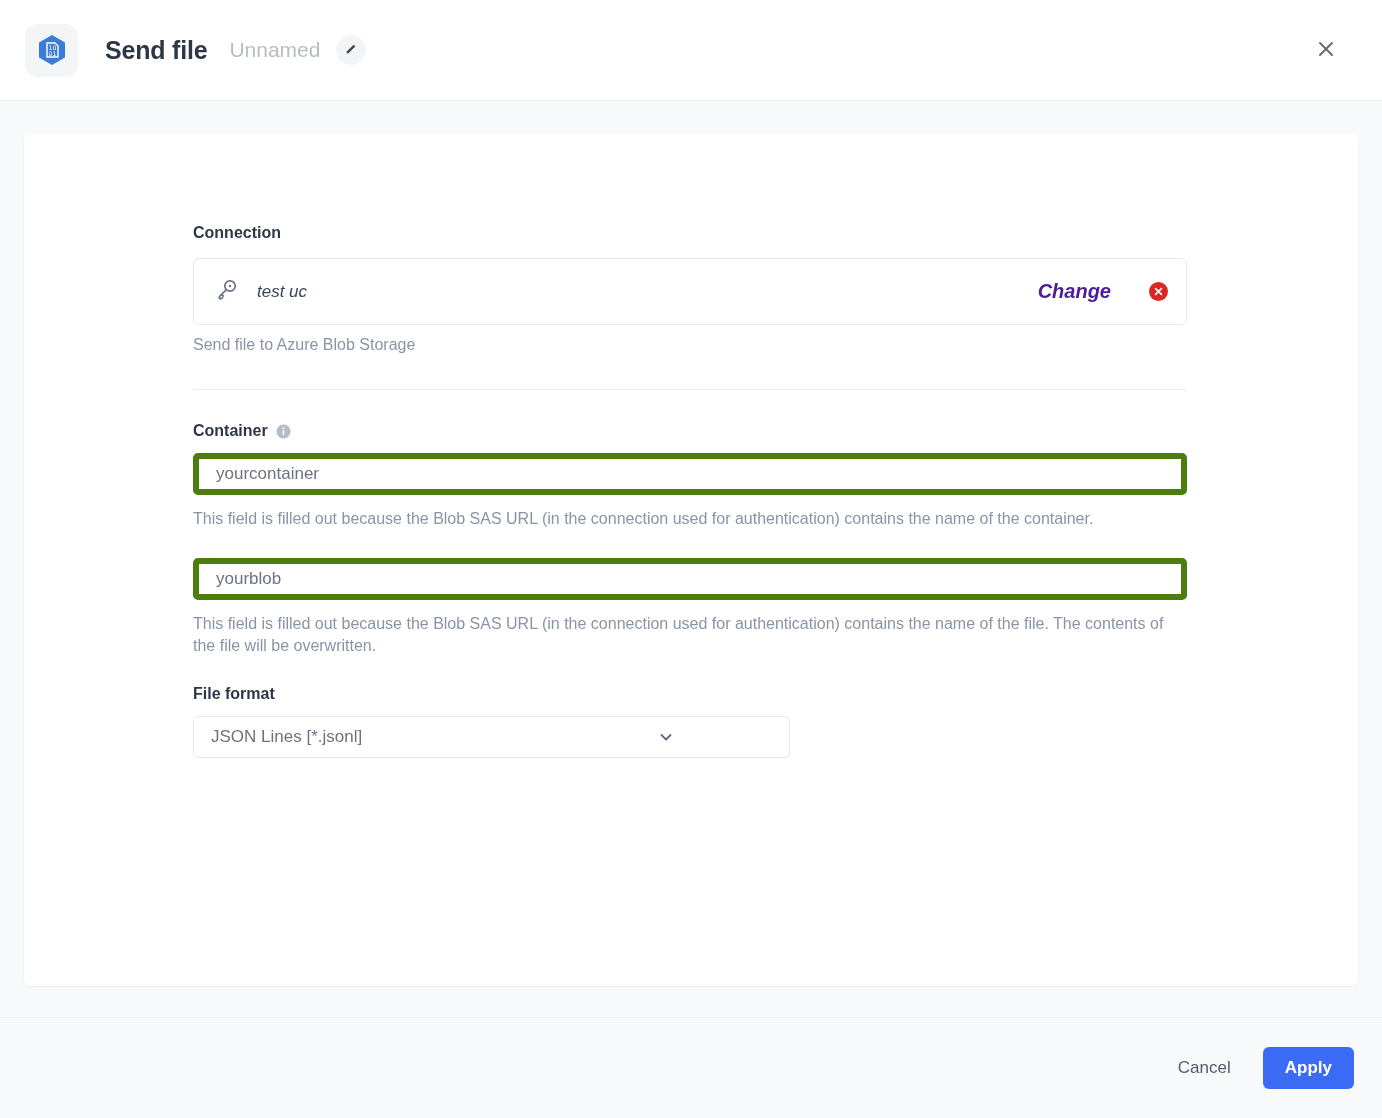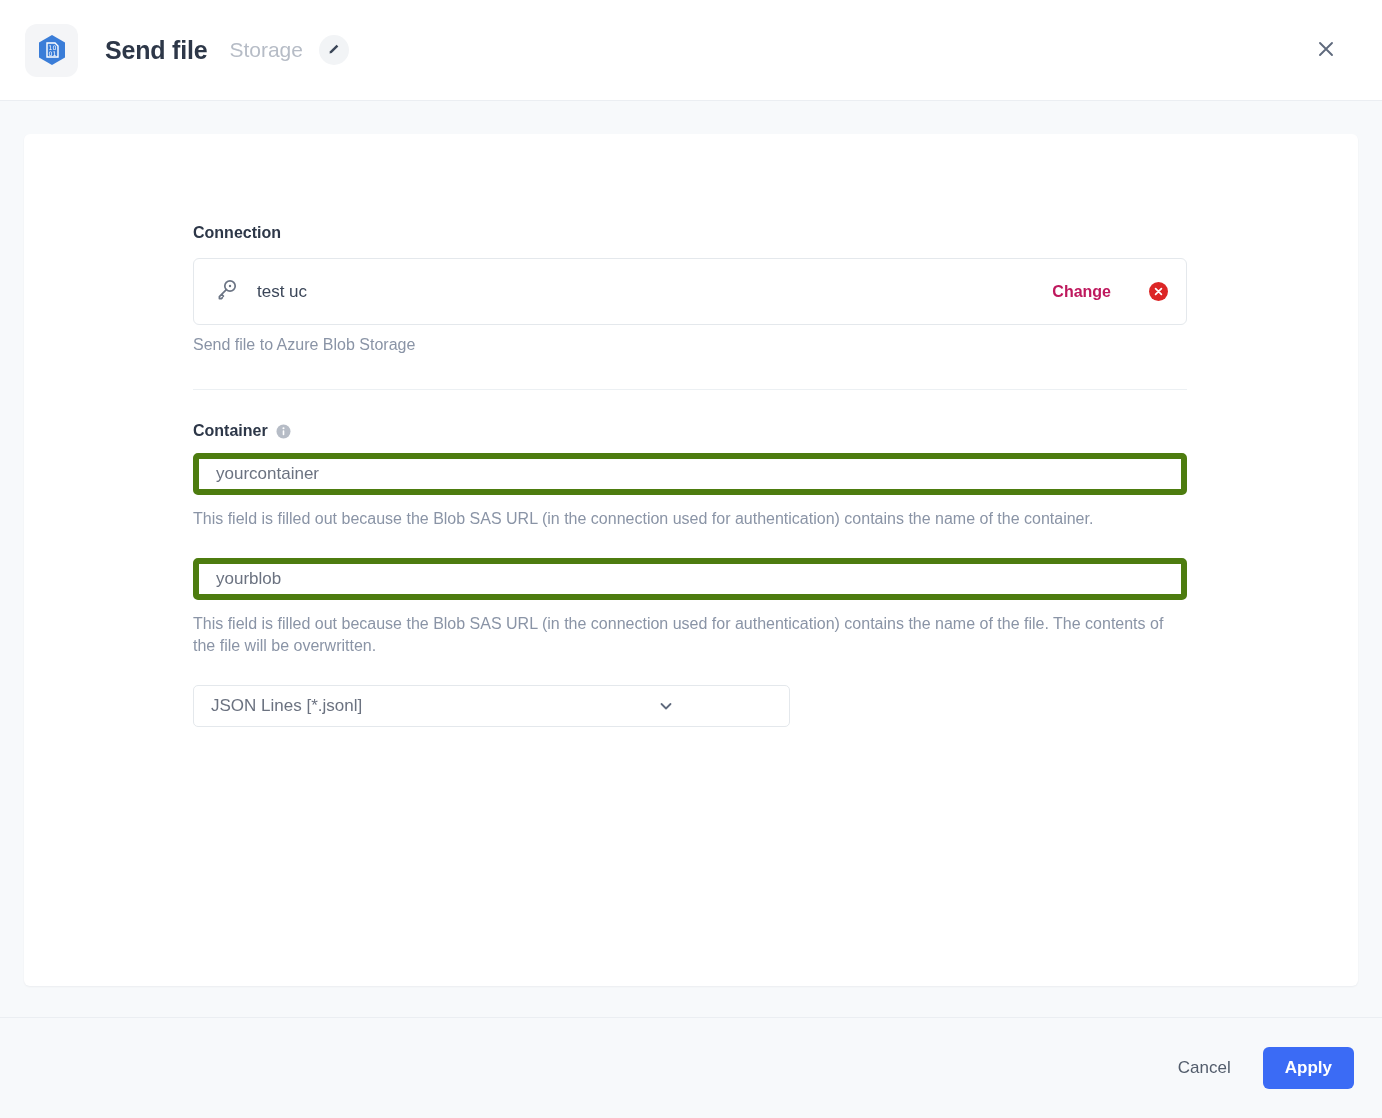--- a/index.html
+++ b/index.html
@@ -106,31 +106,32 @@
 
   
   .connection-box {
     height: 67px;
     border: 1px solid #e4e8ec;
     border-radius: 6px;
     display: flex;
     align-items: center;
     padding: 0 18px 0 19px;
     background: #ffffff;
+    font-style: italic;
   }
   .conn-name {
     font-size: 17px;
     color: #3b4658;
     margin-left: 18px;
   }
   .conn-spacer { flex: 1 1 auto; }
   .change-link {
-    font-size: 16px;
-    font-weight: bold;
-    color: #be185d;
+    font-size: 20px;
+    font-weight: bold;
+    color: #4c1d95;
     text-decoration: none;
     cursor: pointer;
     margin-right: 38px;
   }
   .remove-badge {
     width: 19px;
     height: 19px;
     border-radius: 50%;
     background: #dc2626;
     display: flex;
@@ -266,21 +267,21 @@
   <div class="header">
     <div class="app-icon">
       <svg width="36" height="36" viewBox="0 0 36 36" aria-hidden="true">
         <polygon points="18,3 31,10.5 31,25.5 18,33 5,25.5 5,10.5" fill="#3a7dd8"></polygon>
         <path d="M13 11 h8 l3 3 v11 h-11 z" fill="none" stroke="#ffffff" stroke-width="1.4"></path>
         <text x="18.5" y="18.4" font-family="DejaVu Sans, sans-serif" font-size="6.2" fill="#ffffff" text-anchor="middle">10</text>
         <text x="18.5" y="24.2" font-family="DejaVu Sans, sans-serif" font-size="6.2" fill="#ffffff" text-anchor="middle">01</text>
       </svg>
     </div>
     <div class="header-title">Send file</div>
-    <div class="header-subtitle">Storage</div>
+    <div class="header-subtitle">Unnamed</div>
     <button class="edit-btn">
       <span>
         <svg width="14" height="14" viewBox="0 0 14 14" aria-hidden="true">
           <path d="M2.5 11.5 L3 9.3 L9.6 2.7 L11.3 4.4 L4.7 11 Z" fill="#3b4658"></path>
         </svg>
       </span>
     </button>
     <div class="header-spacer"></div>
     <button class="close-btn">
       <span>
@@ -337,20 +338,23 @@
         <div class="gap-after-helper"></div>
 
         <div class="field">
           <input class="text-input" type="text" value="yourblob" style="">
           <div class="helper">This field is filled out because the Blob SAS URL (in the connection used for authentication) contains the name of the file. The contents of the file will be overwritten.</div>
         </div>
 
         <div class="gap-after-helper"></div>
 
         <div class="field">
+          <div class="field-label-row">
+            <span class="field-label">File format</span>
+          </div>
           <div class="select-wrap">
             <div class="select-box">
               <span>JSON Lines [*.jsonl]</span>
             </div>
             <span class="select-chevron">
               <svg width="16" height="16" viewBox="0 0 16 16" aria-hidden="true">
                 <path d="M3.5 6 L8 10.5 L12.5 6" fill="none" stroke="#5f6a7d" stroke-width="1.8" stroke-linecap="round" stroke-linejoin="round"></path>
               </svg>
             </span>
           </div>

